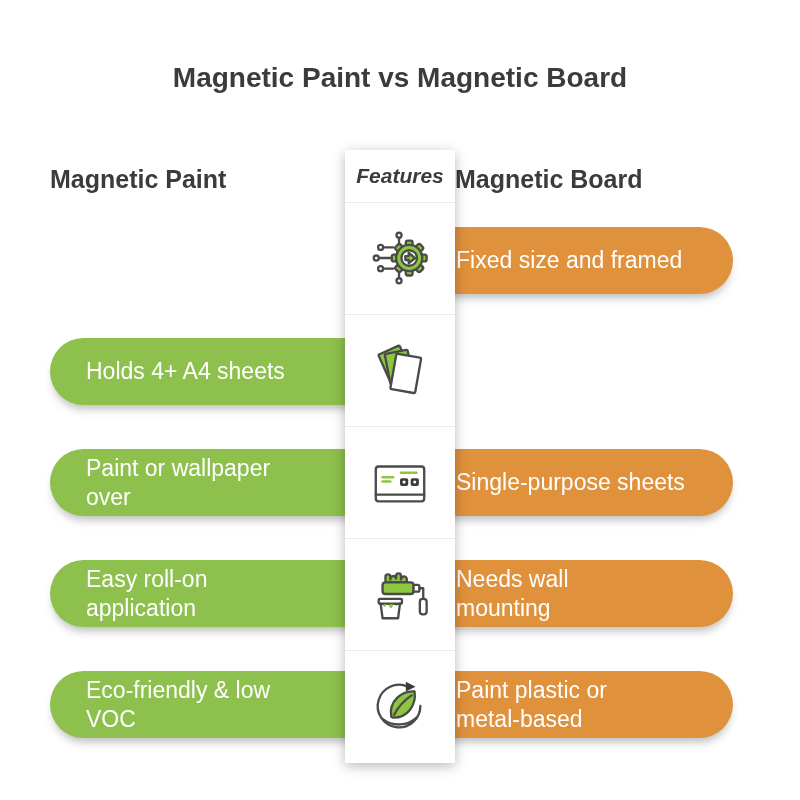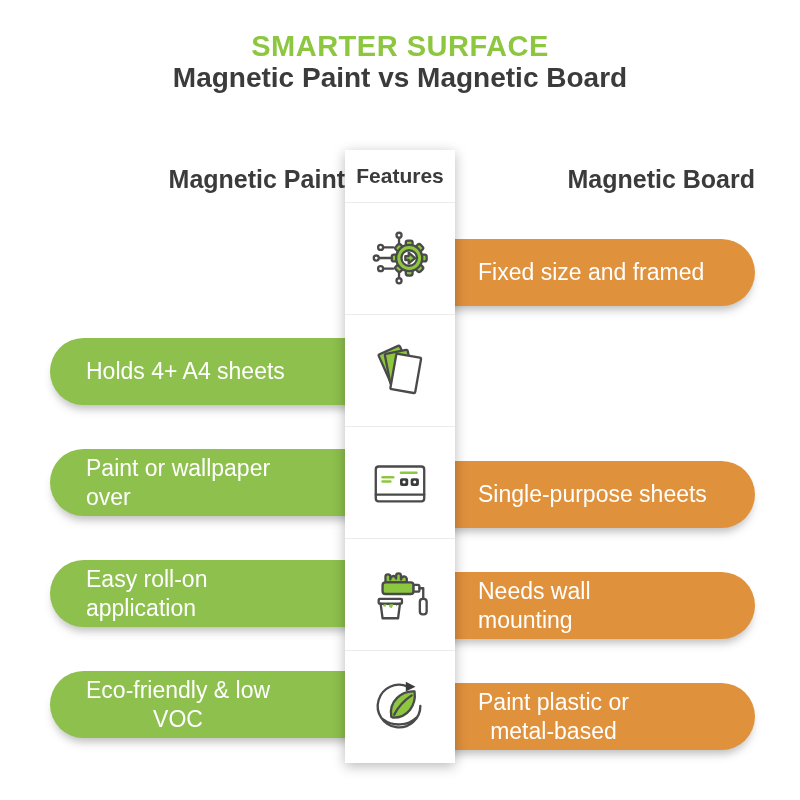--- a/index.html
+++ b/index.html
@@ -18,64 +18,63 @@
   }
   .brand{
     position:absolute;top:30px;left:0;right:0;text-align:center;
     font-size:29px;font-weight:700;letter-spacing:.5px;color:var(--brand-green);
   }
   .title{
     position:absolute;top:62px;left:0;right:0;text-align:center;
     font-size:28px;font-weight:700;color:var(--heading-dark);
   }
   .col-header{
-    position:absolute;top:165px;text-align:right;
+    position:absolute;top:165px;text-align:left;
     font-size:25px;font-weight:700;color:var(--heading-dark);
   }
   .col-header.left{left:50px;width:295px;}
   .col-header.right{left:455px;width:300px;}
 
   .pill{
     position:absolute;height:67px;border-radius:34px;display:flex;align-items:center;
     color:var(--pill-text);font-size:23px;line-height:1.22;z-index:1;
     box-shadow:0 7px 9px -3px rgba(110,110,110,.45);
   }
   .pill span{white-space:pre-line;}
   .pill.green{left:50px;width:350px;background:var(--pill-green);padding-left:36px;padding-right:84px;box-sizing:border-box;}
-  .pill.orange{left:400px;width:355px;background:var(--pill-orange);padding-left:78px;padding-right:18px;box-sizing:border-box;margin-top:12px;}
-  .r0{top:227px;} .r1{top:338px;} .r2{top:449px;} .r3{top:560px;} .r4{top:671px;text-align:center;}
+  .pill.orange{left:378px;width:355px;background:var(--pill-orange);padding-left:78px;padding-right:18px;box-sizing:border-box;}
+  .r0{top:227px;} .r1{top:338px;} .r2{top:449px;} .r3{top:560px;} .r4{top:671px;}
 
   .strip{
     position:absolute;left:345px;top:150px;width:110px;height:613px;background:#fff;z-index:5;
     box-shadow:0 3px 12px rgba(0,0,0,.28);
   }
   .features-header{
     height:52px;display:flex;align-items:center;justify-content:center;
-    font-size:21px;font-weight:700;color:var(--heading-dark);
+    font-size:21px;font-weight:700;color:var(--heading-dark);font-style:italic;
   }
   .cell{
     height:111px;display:flex;align-items:center;justify-content:center;
     border-top:1px solid #ececec;
   }
   .cell svg{width:62px;height:62px;display:block;}
 
   
   .st{stroke:var(--icon-outline);stroke-width:2.4;stroke-linecap:round;stroke-linejoin:round;}
   .fn{fill:none;}
   .fg{fill:var(--icon-green);}
   .fw{fill:#fff;}
   .fd{fill:#3b3b3b;}
   .gl{stroke:var(--icon-green);stroke-width:2.6;stroke-linecap:round;fill:none;}
 </style>
 </head>
 <body>
 
 <div class="canvas">
 
-  <div class="brand">SMARTER SURFACE</div>
   <div class="title">Magnetic Paint vs Magnetic Board</div>
 
   <div class="col-header left">Magnetic Paint</div>
   <div class="col-header right">Magnetic Board</div>
 
   <div class="pill green r1">
       <span>Holds 4+ A4 sheets</span>
     </div>
   <div class="pill green r2">
       <span>Paint or wallpaper

